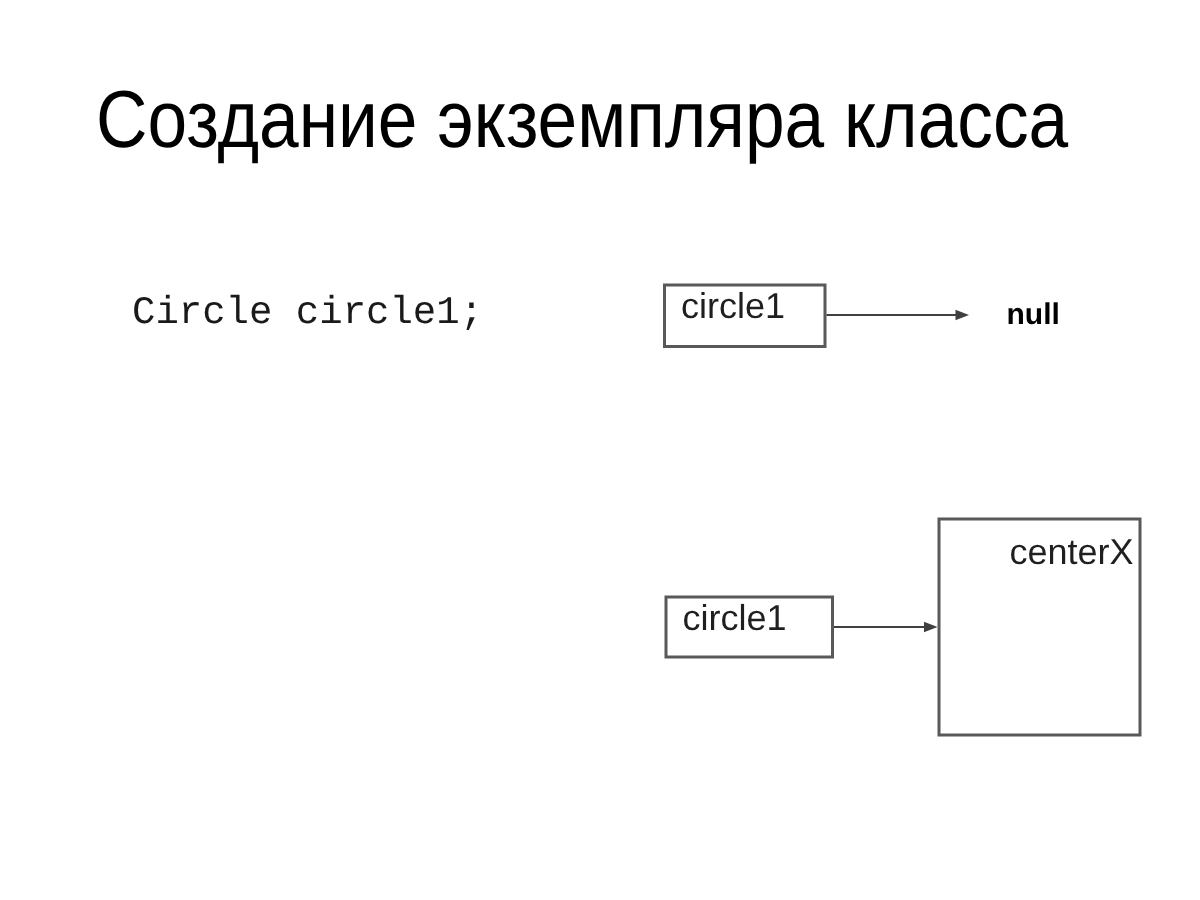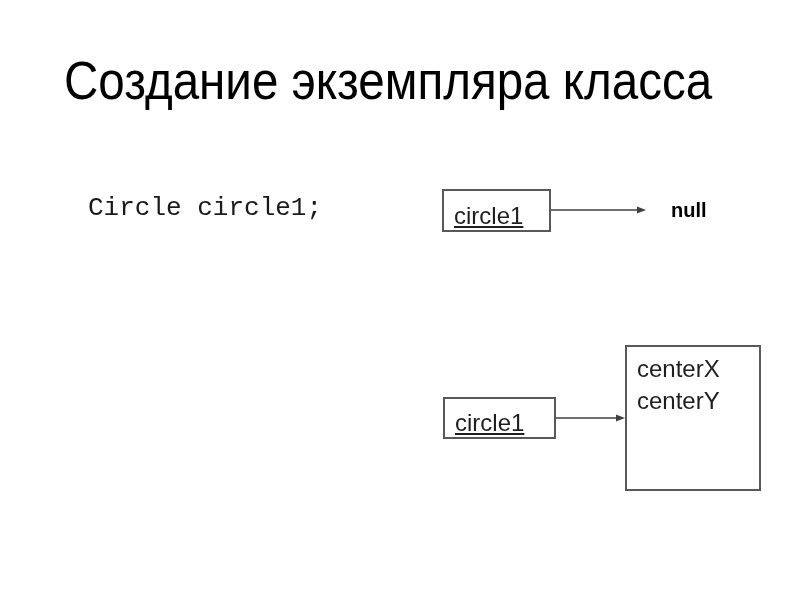--- a/index.html
+++ b/index.html
@@ -41,25 +41,24 @@
   .code-line1 { top: 194px; }
   .code-line2 { top: 336px; }
   .kw { font-weight: 700; }
 
   .refbox {
     position: absolute;
     box-sizing: border-box;
     border: 2px solid var(--box-border, #595959);
     background: #ffffff;
     display: flex;
-    align-items: flex-end;
+    align-items: flex-start;
     padding-left: 10px;
     font-size: 24px;
     color: #1f1f1f;
-    text-decoration: underline;
   }
   .refbox-1 { left: 442px; top: 189px; width: 109px; height: 43px; }
   .refbox-2 { left: 443px; top: 397px; width: 113px; height: 42px; }
 
   .arrow-svg {
     position: absolute;
     overflow: visible;
   }
   .arrow-svg line { stroke: var(--arrow, #404040); stroke-width: 1.4; }
   .arrow-svg path { fill: var(--arrow, #404040); }
@@ -82,21 +81,21 @@
     width: 136px;
     height: 146px;
     box-sizing: border-box;
     border: 2px solid var(--box-border, #595959);
     background: #ffffff;
     padding: 6px 0 0 10px;
     font-size: 24px;
     line-height: 32px;
     color: #1f1f1f;
   }
-  .objbox .field { white-space: nowrap; }
+  .objbox .field { white-space: nowrap; margin-left: 36px; }
 </style>
 </head>
 <body>
 
 <div class="slide">
 
   <h1 class="title">Создание экземпляра класса</h1>
 
   <div class="code code-line1">Circle circle1;</div>
 
@@ -116,16 +115,15 @@
     <span>circle1</span>
   </div>
 
   <svg class="arrow-svg arrow-2" width="69" height="16">
     <line x1="0" y1="8" x2="61" y2="8"></line>
     <path d="M60,4.5 L69,8 L60,11.5 Z"></path>
   </svg>
 
   <div class="objbox">
     <div class="field">centerX</div>
-    <div class="field">centerY</div>
   </div>
 
 </div>
 
 </body></html>

